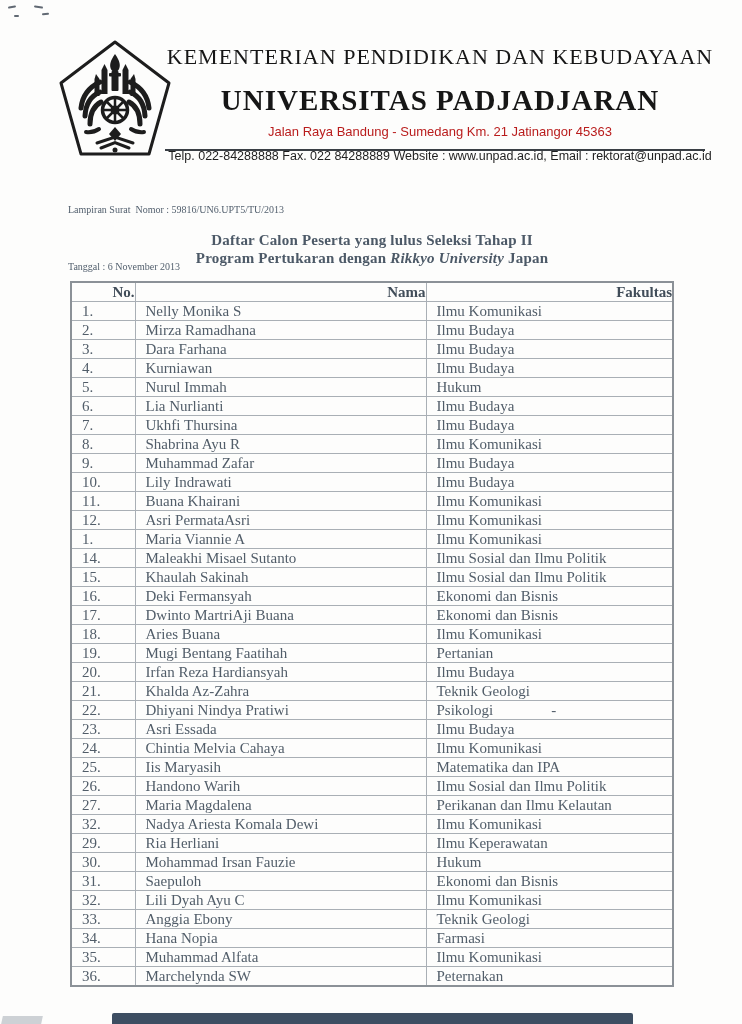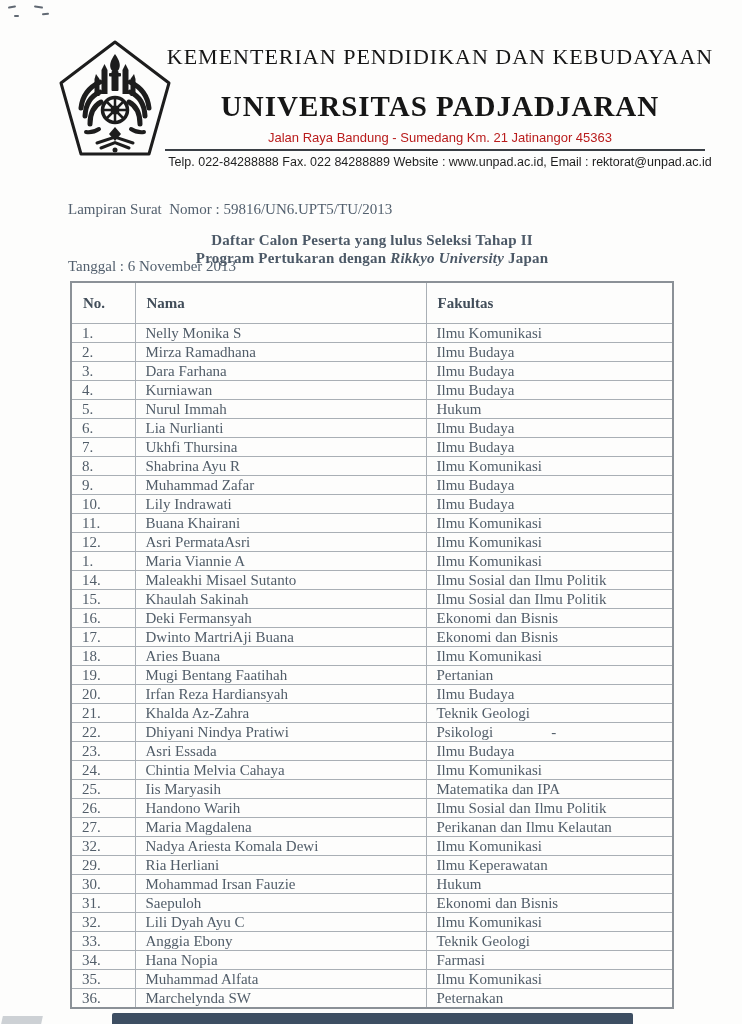--- a/index.html
+++ b/index.html
@@ -12,42 +12,42 @@
   
   .mark{position:absolute;background:#454f5a;border-radius:1px;opacity:.85;}
   .bottom-bar{position:absolute;left:112px;top:1013px;width:521px;height:11px;
     background:#3d4e62;border-radius:2px 2px 0 0;}
   .bottom-smudge{position:absolute;left:2px;top:1016px;width:40px;height:8px;
     background:#cdd1d5;transform:skewX(-12deg);}
   
   .logo{position:absolute;left:55px;top:38px;width:120px;height:122px;}
   .head-text{position:absolute;left:164px;top:44px;width:552px;text-align:center;color:#161616;}
   .ministry{font-size:22px;letter-spacing:1px;}
-  .university{font-size:29px;font-weight:bold;letter-spacing:1px;margin-top:20px;}
+  .university{font-size:29px;font-weight:bold;letter-spacing:1px;margin-top:14px;}
   .addr{font-family:"Liberation Sans", sans-serif;font-size:13px;color:#b91c1c;margin-top:7px;}
   .contact{font-family:"Liberation Sans", sans-serif;font-size:12.5px;color:#1f1f1f;margin-top:10px;}
   .head-rule{position:absolute;left:165px;top:149px;width:540px;height:2px;background:#3a3f45;}
   
-  .letter-info{position:absolute;left:68px;top:162px;font-size:15px;line-height:19px;
+  .letter-info{position:absolute;left:68px;top:162px;font-size:10px;line-height:19px;
     color:#53606e;white-space:pre-wrap;}
   
   .doc-title{position:absolute;left:0;top:231px;width:744px;text-align:center;
     font-size:15px;font-weight:bold;line-height:18px;color:#4c5967;letter-spacing:.2px;}
   
   table.list{
     position:absolute;left:70px;top:281px;width:602px;
     border-collapse:collapse;table-layout:fixed;
     font-size:15px;color:#515d69;
   }
   table.list th, table.list td{
     border:1px solid #a9afb5;height:18px;padding:0 0 0 10px;
     overflow:hidden;white-space:nowrap;font-weight:normal;vertical-align:middle;
   }
   table.list{border:2px solid #8b9197;}
-  table.list th{font-weight:bold;text-align:left;padding:11px;color:#414d59;}
+  table.list th{font-weight:bold;text-align:right;padding:0;color:#414d59;}
   td.col-no{padding-left:6px;}
   td.col-nama{padding-left:13px;}
   span.stray{display:inline-block;margin-left:58px;}
 </style>
 </head>
 <body>
 
 <div class="mark" style="left:8px;top:6px;width:8px;height:2px;transform:rotate(-10deg);"></div>
 <div class="mark" style="left:34px;top:6px;width:9px;height:2px;transform:rotate(8deg);"></div>
 <div class="mark" style="left:14px;top:15px;width:5px;height:2px;"></div>

